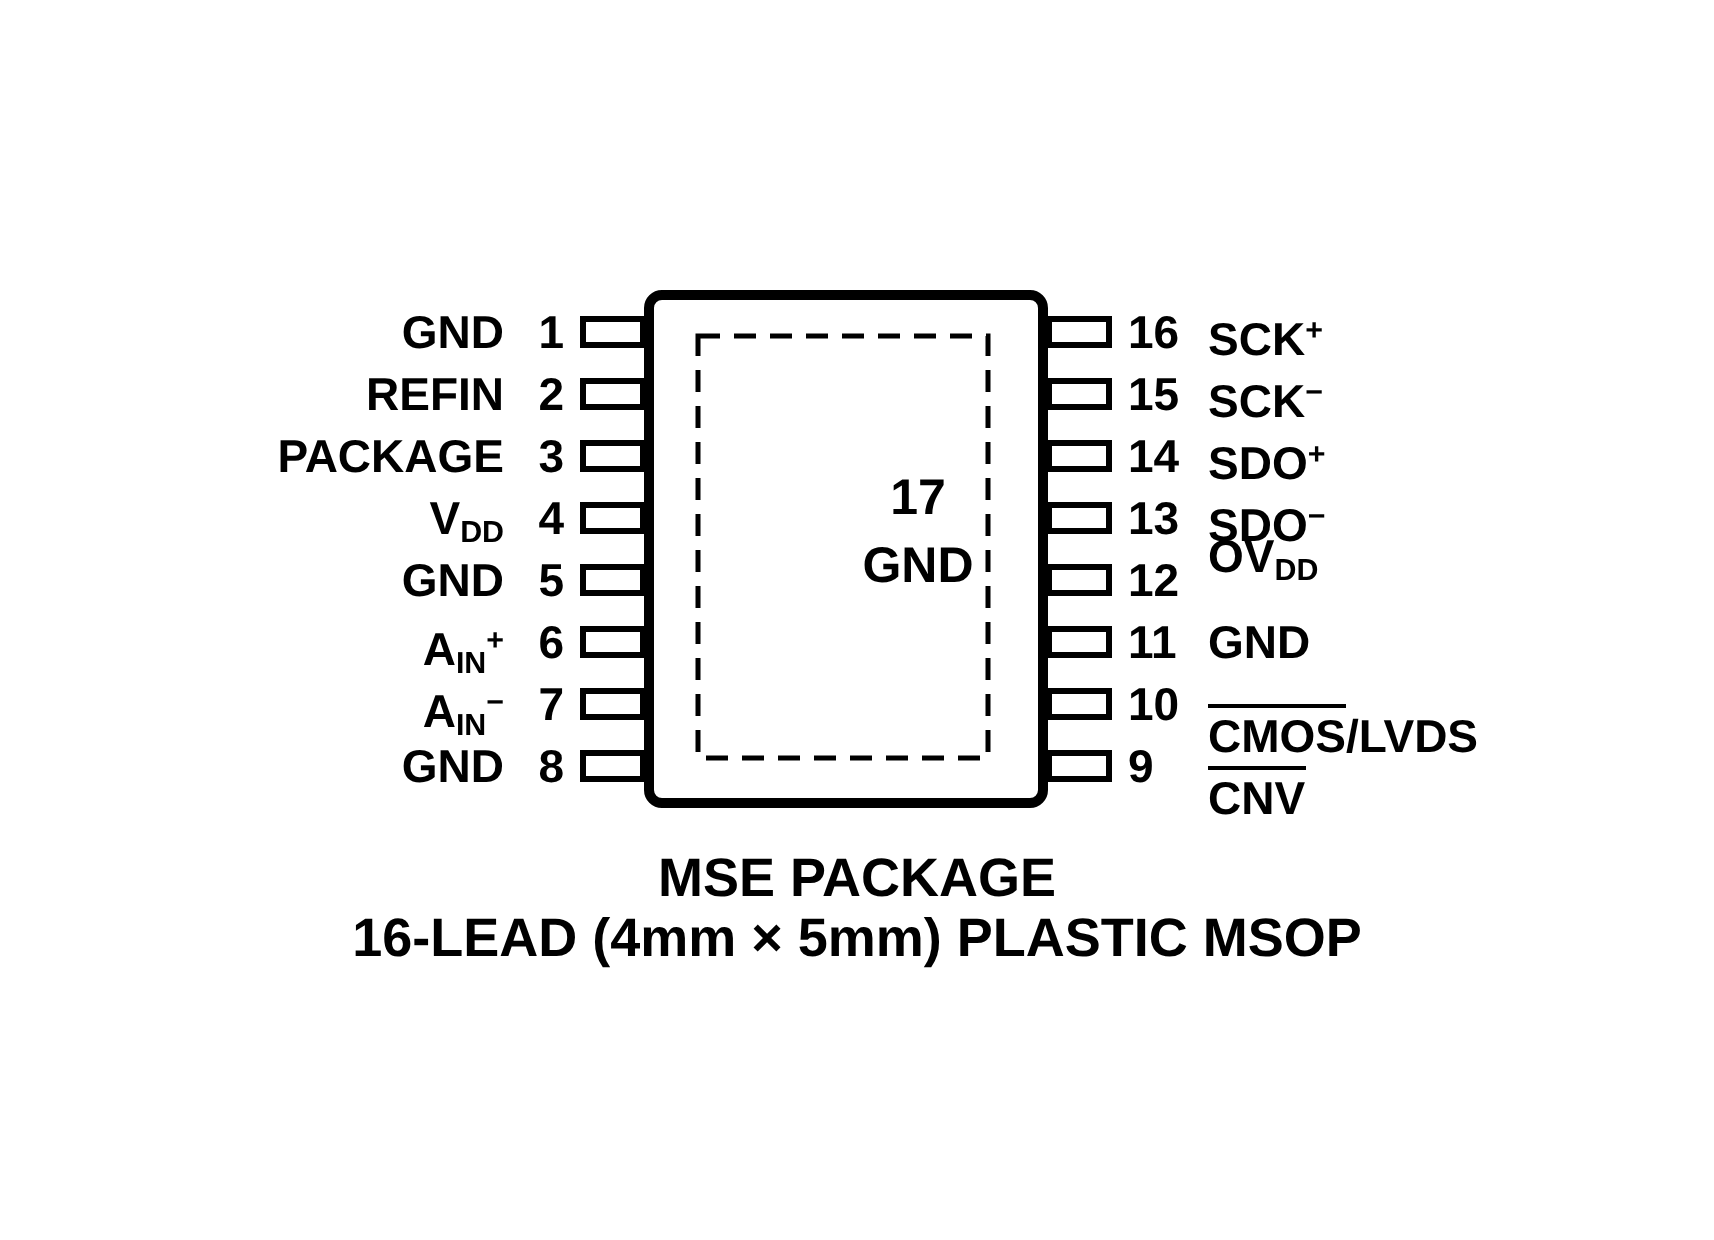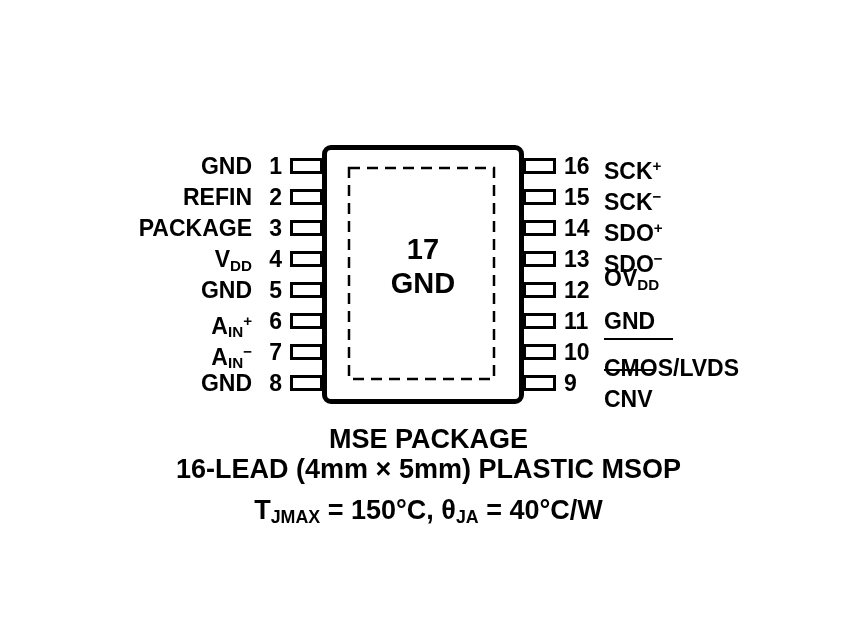--- a/index.html
+++ b/index.html
@@ -6,33 +6,33 @@
   .stage{
     position:relative;width:857px;height:620px;background:#ffffff;color:#000000;
     font-family:"Liberation Sans",sans-serif;font-weight:700;overflow:hidden;
   }
   .title{position:absolute;left:322px;top:102px;width:202px;text-align:center;font-size:23px;}
   .pkg{
     position:absolute;left:322px;top:145px;width:202px;height:259px;
     border:5px solid #000;border-radius:9px;background:#fff;box-sizing:border-box;
   }
   .pad-svg{position:absolute;left:0;top:0;}
-  .pad-text{position:absolute;left:0;top:82px;width:192px;text-align:center;font-size:29px;line-height:34px;}
+  .pad-text{position:absolute;left:0;top:82px;width:192px;text-align:center;font-size:25px;line-height:34px;padding-left:36px;}
   .pin-col{position:absolute;left:0;top:0;width:0;height:0;}
   .pin-label,.pin-num{position:absolute;height:28px;line-height:28px;font-size:23px;white-space:nowrap;}
   .pin-label.left{left:40px;width:212px;text-align:right;}
   .pin-label.right{left:604px;width:250px;text-align:left;}
   .pin-num.left{left:252px;width:30px;text-align:right;}
   .pin-num.right{left:564px;width:36px;text-align:left;}
   .pin-box{position:absolute;width:33px;height:16px;border:3px solid #000;background:#fff;box-sizing:border-box;}
   .pin-box.left{left:290px;}
   .pin-box.right{left:523px;}
   .seg-sub{font-size:0.66em;vertical-align:-0.25em;}
   .seg-sup{font-size:0.66em;vertical-align:0.5em;}
-  .seg-over{display:inline-block;border-top:2.5px solid currentColor;padding-top:16px;line-height:1.1;}
+  .seg-over{display:inline-block;border-top:2.5px solid currentColor;padding-top:2px;line-height:1.1;margin-top:14px;}
   .cap{position:absolute;left:0;width:857px;text-align:center;font-size:27px;white-space:nowrap;}
   .cap1{top:424px;}
   .cap2{top:454px;}
   .cap3{top:495px;}
   .cap4{top:530px;}
 </style>
 </head>
 <body>
 
 <div class="stage">
@@ -96,15 +96,14 @@
       <div class="pin-label right" style="top: 338px;"><span class="seg-over">CMOS</span><span>/LVDS</span></div>
       <div class="pin-num right" style="top: 338px;">10</div>
       <div class="pin-box right" style="top: 344px;"></div>
       <div class="pin-label right" style="top: 369px;"><span class="seg-over">CNV</span></div>
       <div class="pin-num right" style="top: 369px;">9</div>
       <div class="pin-box right" style="top: 375px;"></div>
     </div>
 
   <div class="cap cap1">MSE PACKAGE</div>
   <div class="cap cap2">16-LEAD (4mm × 5mm) PLASTIC MSOP</div>
-  <div class="cap cap3"><span>T</span><span class="seg-sub">JMAX</span><span> = 150°C, </span><span>θ</span><span class="seg-sub">JA</span><span> = 40°C/W</span></div>
 
 </div>
 
 </body></html>

